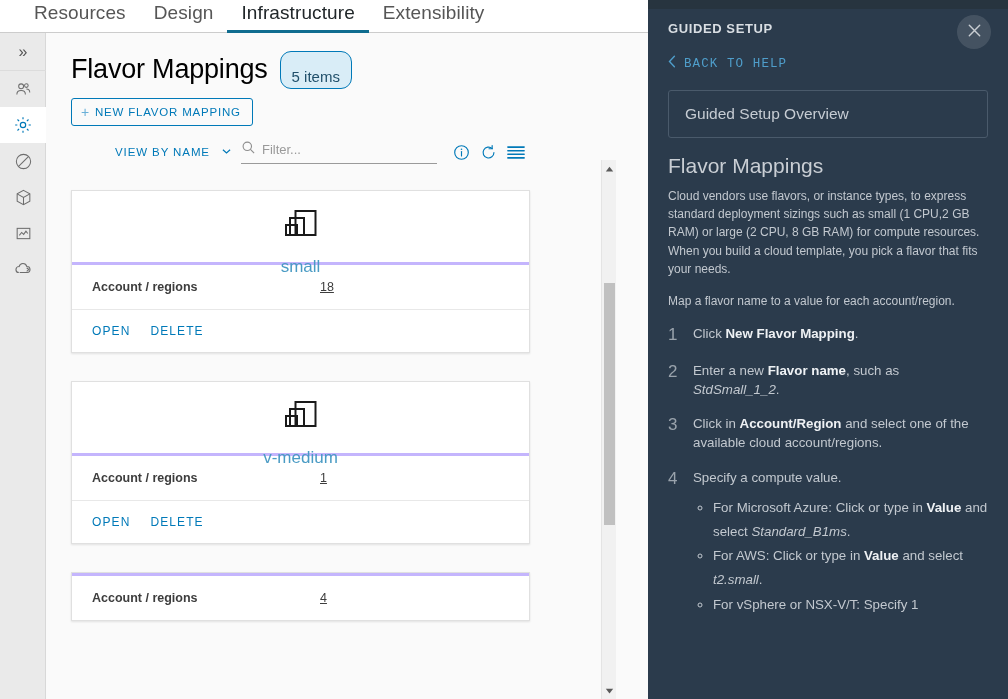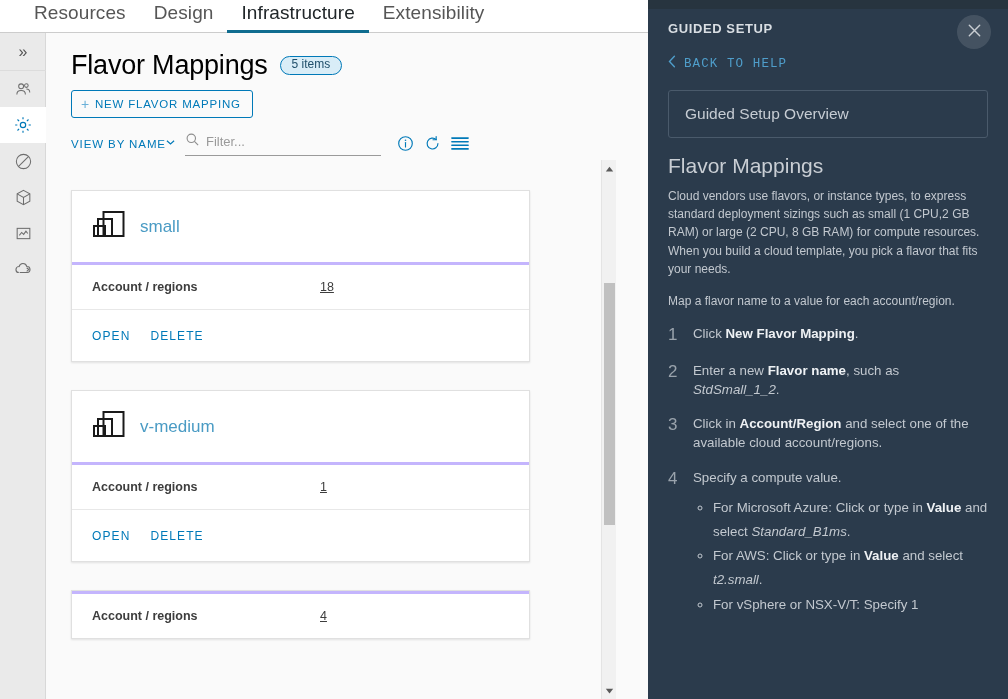--- a/index.html
+++ b/index.html
@@ -45,40 +45,41 @@
     background: #fafafa; overflow: hidden;
   }
   .page-head { padding: 18px 0 0 25px; }
   .title-row { display: flex; align-items: center; gap: 12px; }
   .page-title {
     font-size: 27px; font-weight: 400; color: #000; letter-spacing: -.2px;
     line-height: 1.1;
   }
   .count-badge {
     border: 1px solid #0079b8; background: #d9edf7; color: #21506b;
-    border-radius: 11px; font-size: 12px; padding: 1px 11px 4px 11px;
+    border-radius: 11px; font-size: 15px; padding: 17px 11px 4px 11px;
     line-height: 1; white-space: nowrap;
   }
   .new-btn {
     margin-top: 9px; display: inline-flex; align-items: center; gap: 5px;
     border: 1px solid #0079b8; color: #0079b8; background: transparent;
     border-radius: 3px; font-size: 11.5px; letter-spacing: .8px;
     padding: 6px 11px 6px 9px; cursor: pointer; font-family: inherit;
     text-transform: uppercase;
   }
   .new-btn .plus { font-size: 14px; line-height: 1; color: #6ab0d8; }
 
   .filter-row {
     display: flex; align-items: center; gap: 10px; margin-top: 14px;
     padding-right: 24px;
   }
   .view-by {
-    display: flex; align-items: center; gap: 0; color: #0079b8;
+    display: flex; align-items: center; gap: 12px; color: #0079b8;
     font-size: 11.5px; letter-spacing: .9px; cursor: pointer;
     text-transform: uppercase;
+    margin-left: 44px;
   }
   .caret { font-size: 9px; line-height: 1; }
   .search-wrap {
     position: relative; flex: 0 0 auto; width: 196px;
     display: flex; align-items: center; gap: 6px;
     border-bottom: 1px solid #9a9a9a; padding-bottom: 4px;
   }
   .search-wrap input {
     border: 0; outline: 0; background: transparent; font-size: 13px;
     color: #333; width: 100%; font-family: inherit; padding: 0;
@@ -90,31 +91,31 @@
   
   .list-area {
     position: absolute; top: 122px; left: 0; width: 602px; height: 544px;
     overflow: hidden;
   }
   .cards { padding: 35px 0 0 25px; width: 560px; }
   .card {
     width: 459px; background: #fff; border: 1px solid #e0e0e0;
     box-shadow: 0 1px 2px rgba(0,0,0,.10); margin-bottom: 28px;
   }
-  .card-head { display: flex; align-items: center; gap: 14px; padding: 18px 20px; height: 71px; }
+  .card-head { display: flex; align-items: center; gap: 14px; padding: 18px 20px; height: 71px; flex-direction: column; }
   .card-title { color: #4a9bc4; font-size: 17px; cursor: pointer; }
   .card-row {
     display: flex; align-items: center; border-top: 3px solid #c4b5fd;
     height: 47px; padding: 0 20px; font-size: 12.5px;
   }
   .row-label { font-weight: bold; color: #3d3d3d; width: 228px; }
   .row-value { color: #3d3d3d; text-decoration: underline; }
   .card-actions {
     display: flex; gap: 20px; border-top: 1px solid #e8e8e8;
-    height: 52px; align-items: center; padding: 0 20px;
+    height: 43px; align-items: center; padding: 0 20px;
   }
   .act-link {
     color: #0079b8; font-size: 12px; letter-spacing: 1.1px; cursor: pointer;
     text-transform: uppercase;
   }
 
   
   .scrollbar {
     position: absolute; top: 160px; right: 1px; width: 15px; height: 539px;
     background: #f1f1f1; border-left: 1px solid #e4e4e4;

